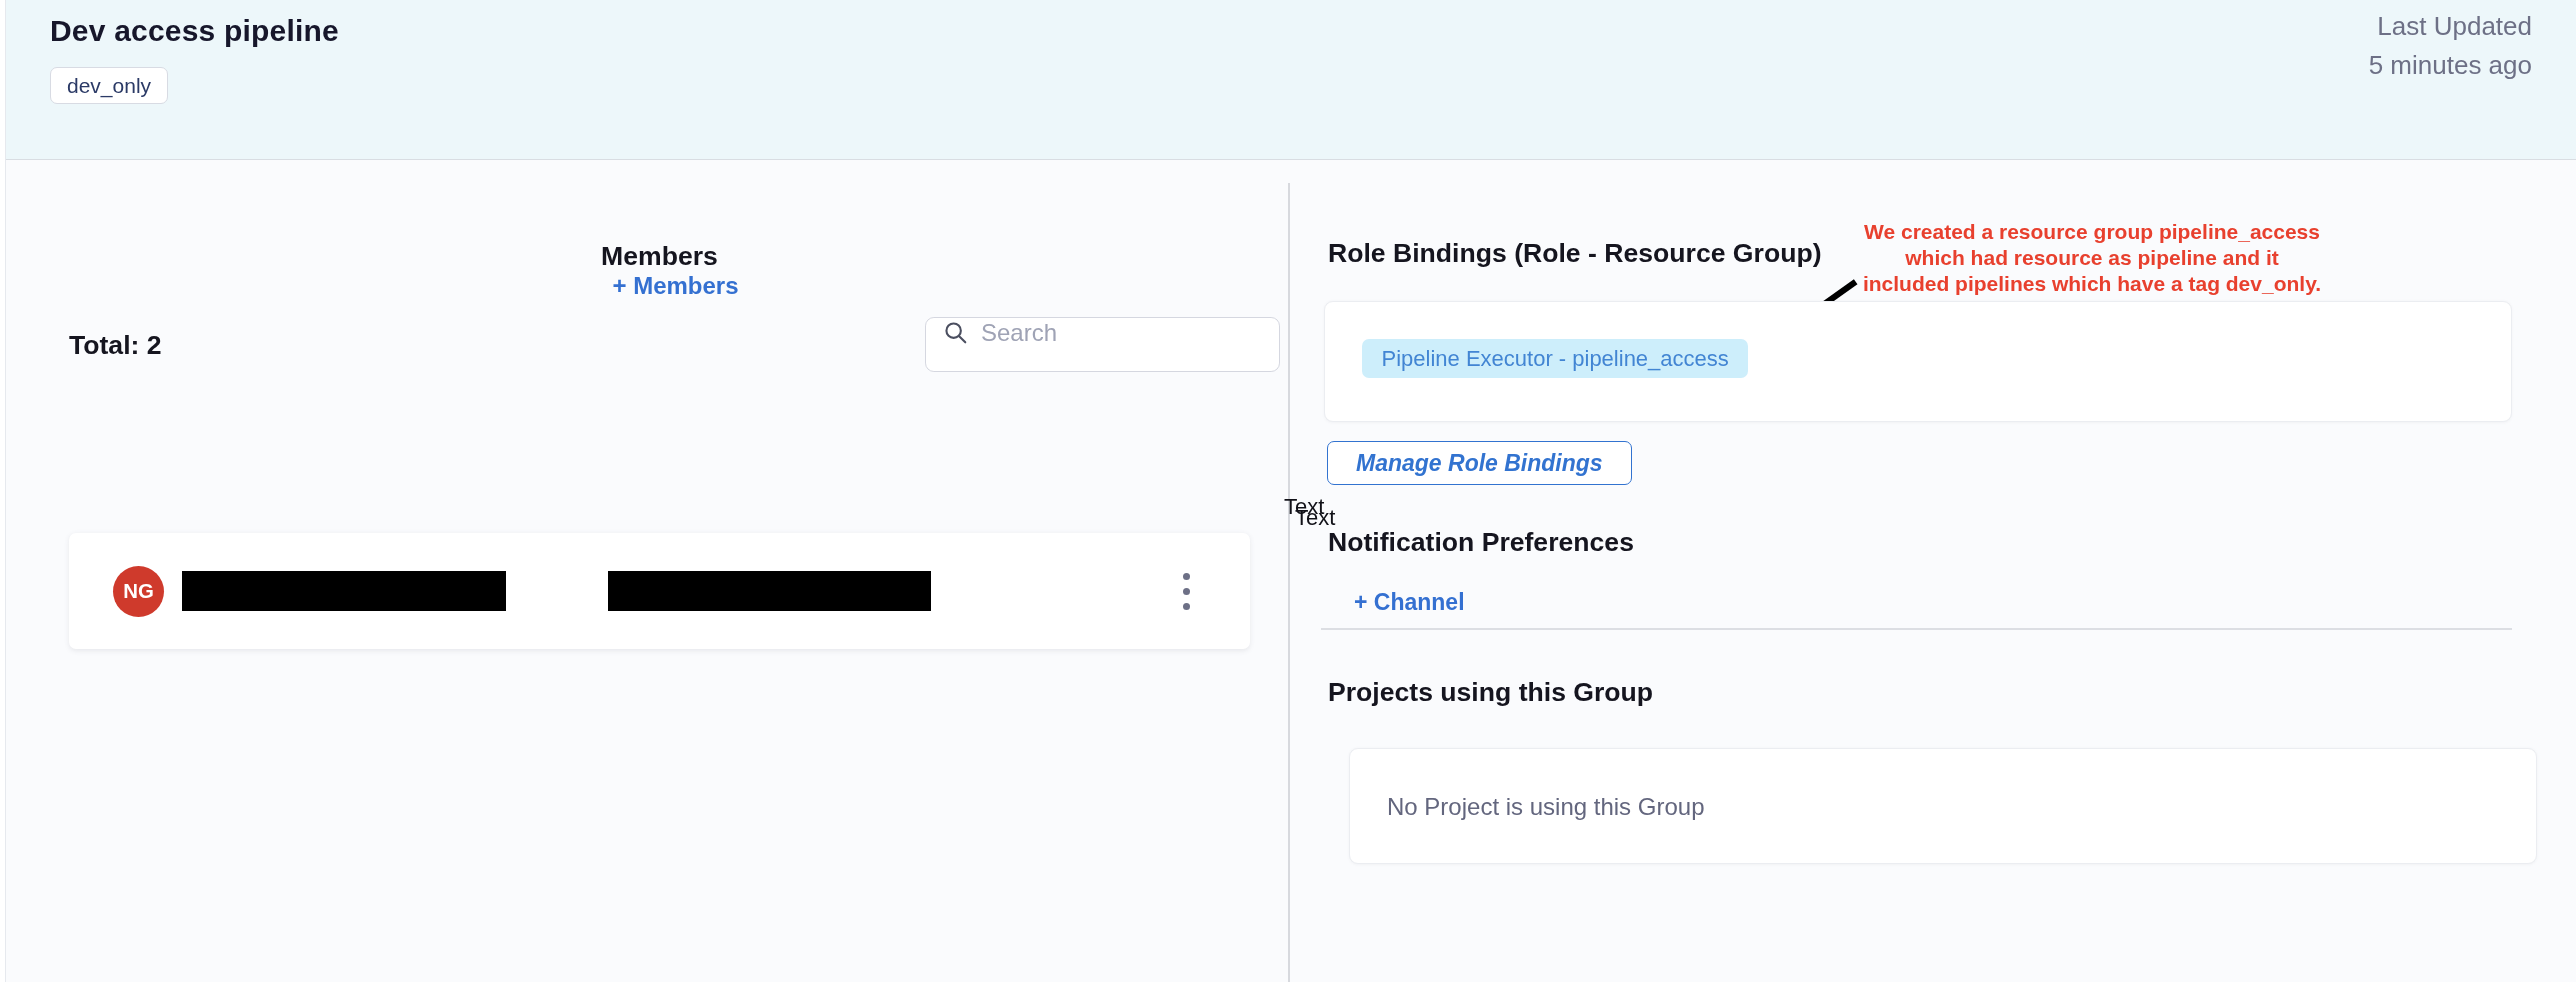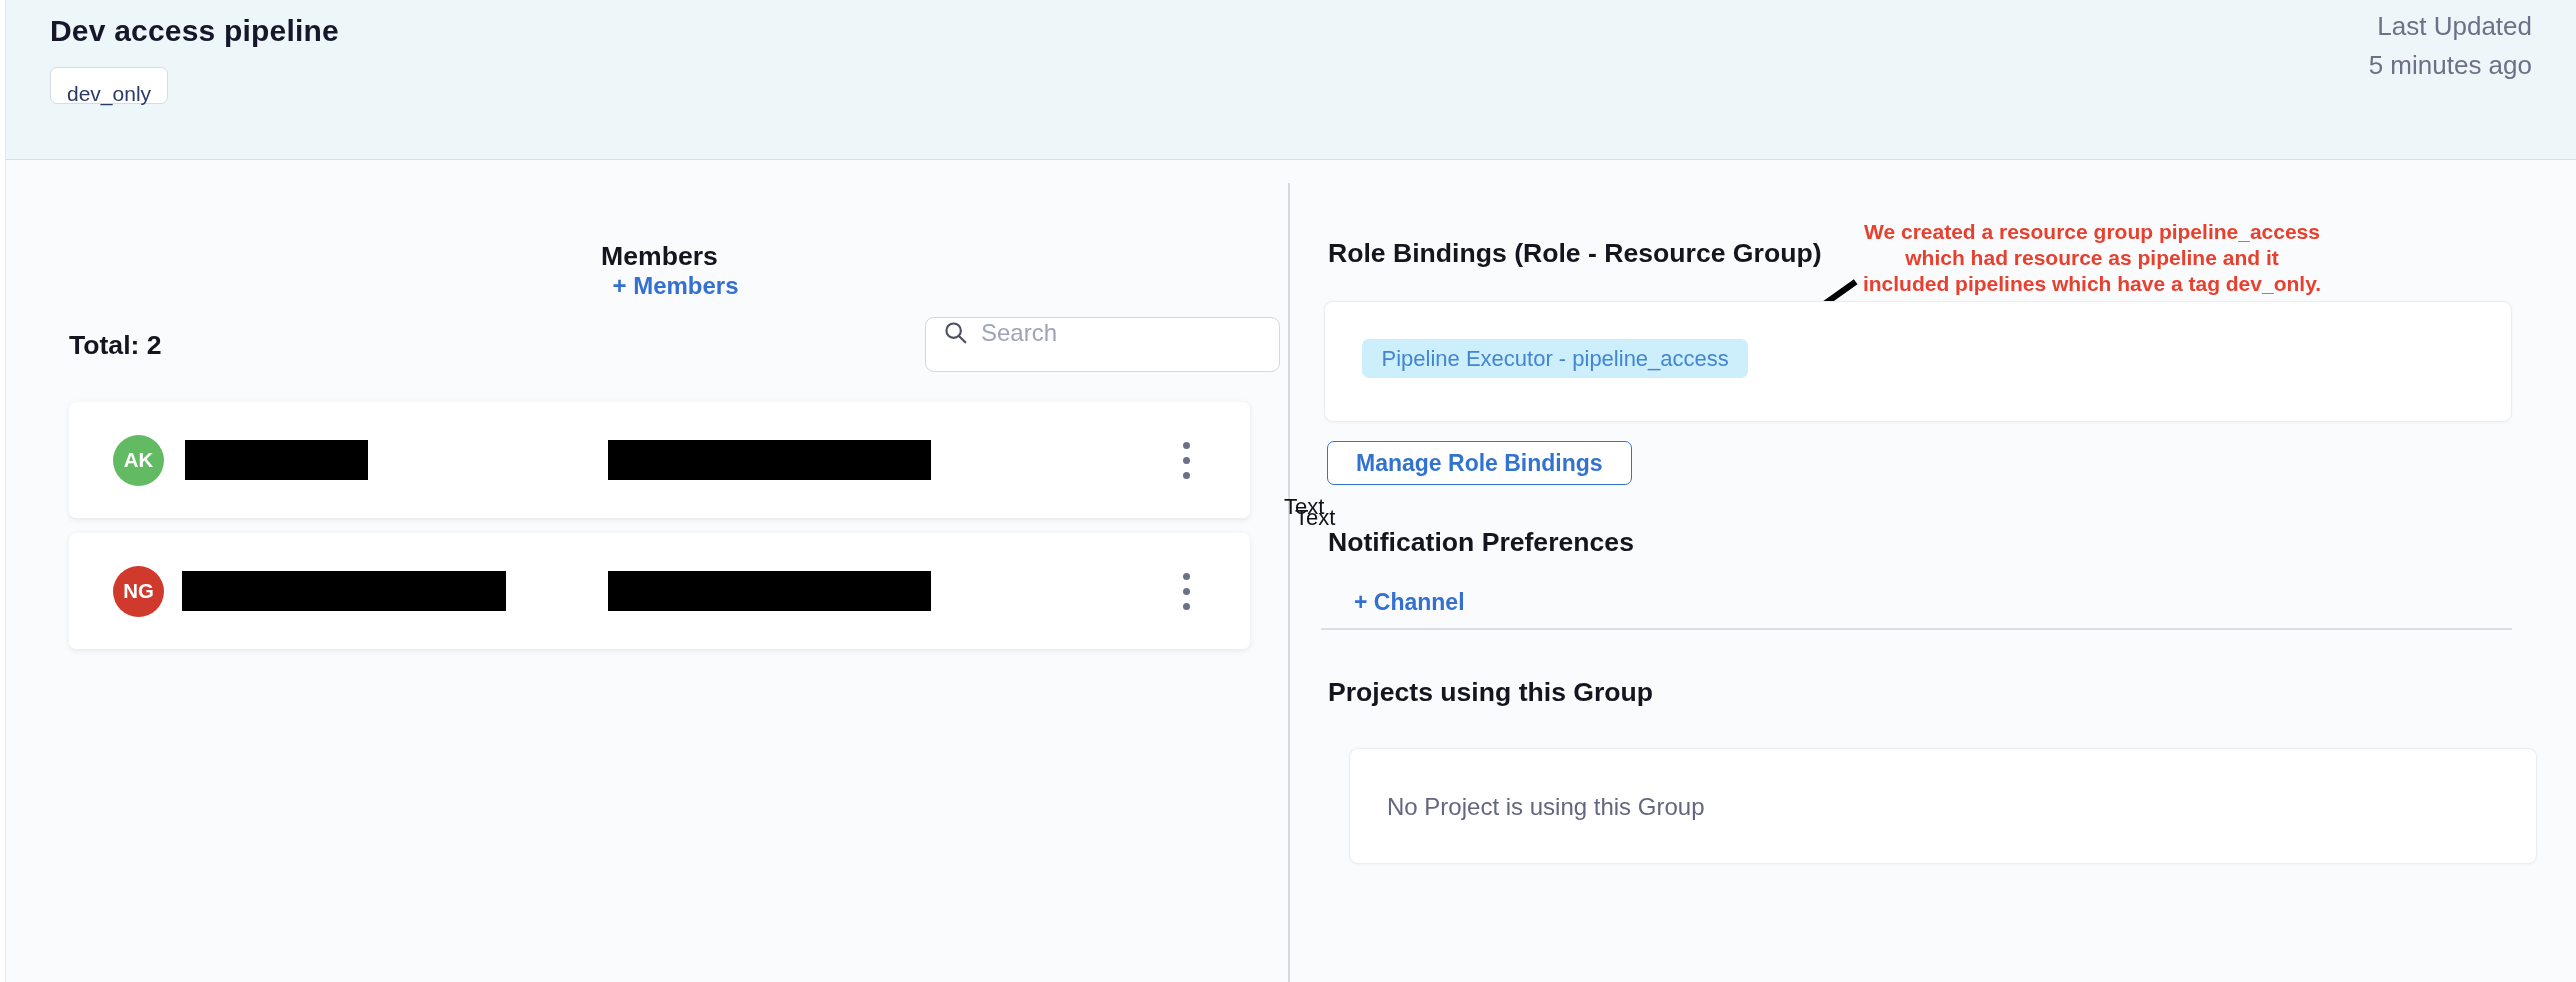--- a/index.html
+++ b/index.html
@@ -6,21 +6,21 @@
   html,body { width:2576px; height:982px; }
   body { font-family:"Liberation Sans", sans-serif; background:#fafbfd; position:relative; overflow:hidden; }
 
   .page { position:absolute; inset:0; width:2576px; height:982px; background:#fafbfd; }
 
   .edge-strip { position:absolute; left:0; top:0; width:6.2px; height:100%; background:#ffffff; border-right:0.9px solid #e6e9ee; z-index:5; }
 
   
   .header { position:absolute; left:0; top:0; width:2576px; height:160px; background:#edf7fa; border-bottom:1.8px solid #d9dde2; }
   .page-title { position:absolute; left:50px; top:14px; font-size:30px; font-weight:600; color:#17172b; letter-spacing:0.2px; }
-  .group-tag { position:absolute; left:50px; top:67px; height:37px; line-height:35px; padding:8px 16px; background:#ffffff; border:0.9px solid #d8dbe3; border-radius:7px; font-size:21px; color:#2b3a66; }
+  .group-tag { position:absolute; left:50px; top:67px; height:37px; line-height:35px; padding:0 16px; background:#ffffff; border:0.9px solid #d8dbe3; border-radius:7px; font-size:21px; color:#2b3a66; }
   .last-updated { position:absolute; right:44px; top:7px; text-align:right; color:#6d7086; font-size:26px; line-height:39px; }
 
   
   .v-divider { position:absolute; left:1288px; top:183px; width:1.8px; height:799px; background:#d7d9de; }
 
   
   .members-header { position:absolute; left:69px; top:241px; width:1181px; height:39px; display:flex; align-items:center;flex-direction:column; }
   .section-heading { font-size:26.6px; font-weight:700; color:#15151f; }
   .blue-link { color:#3470d1; font-size:24px; font-weight:700; display:flex; align-items:center; gap:10.6px; cursor:pointer; white-space:nowrap; }
   .sso-link { margin-left:auto; }
@@ -49,21 +49,21 @@
   
   .rb-heading { position:absolute; left:1328px; top:238px; }
   .annotation { position:absolute; left:1844px; top:219px; width:496px; text-align:center; font-size:21px; font-weight:700; line-height:26px; }
   .annotation div { white-space:nowrap; }
   .annotation-arrow { position:absolute; left:1727px; top:271px; }
 
   .panel-card { position:absolute; background:#ffffff; border:0.9px solid #ebedf1; border-radius:8.9px; box-shadow:0 0.9px 2.7px rgba(96,97,112,0.06); }
   .rb-card { left:1324px; top:301px; width:1188px; height:121px; }
   .role-chip { position:absolute; left:37px; top:37px; height:39px; line-height:39px; padding:0 19.5px; background:#cdeefb; border-radius:7px; color:#4285d3; font-size:22px; cursor:pointer; white-space:nowrap; }
 
-  .manage-btn { position:absolute; left:1327px; top:441px; height:44px; padding:0 28px; background:#ffffff; border:1.8px solid #3273d0; border-radius:7px; color:#3273d0; font-size:23px; font-weight:700; font-family:"Liberation Sans", sans-serif; cursor:pointer; }
+  .manage-btn { position:absolute; left:1327px; top:441px; height:44px; padding:0 28px; background:#ffffff; border:1.8px solid #3273d0; border-radius:7px; color:#3273d0; font-size:23px; font-weight:700; font-family:"Liberation Sans", sans-serif; cursor:pointer;font-style:italic; }
 
   .overlay-text { position:absolute; font-size:22px; color:#111118; z-index:6; }
   .overlay-text.t1 { left:1284px; top:494px; }
   .overlay-text.t2 { left:1295px; top:505px; }
 
   .notif-heading { position:absolute; left:1328px; top:527px; }
   .add-channel { position:absolute; left:1354px; top:589px; font-size:23px; }
 
   .h-divider { position:absolute; left:1321px; top:628px; width:1191px; height:1.8px; background:#dcdee3; }
 
@@ -101,30 +101,20 @@
   <div class="search-box">
     <span>
       <svg width="26.6" height="26.6" viewBox="0 0 24 24" fill="none" stroke="#4b4f60" stroke-width="1.9" stroke-linecap="round">
         <circle cx="10.5" cy="10.5" r="6.5"></circle>
         <line x1="15.5" y1="15.5" x2="21" y2="21"></line>
       </svg>
     </span>
     <input type="text" placeholder="Search" style="">
   </div>
 
-  <div class="member-card row1">
-    <div class="avatar" style="background-color: rgb(98, 187, 98);">AK</div>
-    <div class="redact-bar redact-name" style="width: 183px;"></div>
-    <div class="redact-bar redact-email" style="width: 323px;"></div>
-    <div class="kebab">
-        <span></span>
-        <span></span>
-        <span></span>
-      </div>
-  </div>
 
   <div class="member-card row2">
     <div class="avatar" style="background-color: rgb(207, 58, 44);">NG</div>
     <div class="redact-bar redact-name" style="left: 113px; width: 324px;"></div>
     <div class="redact-bar redact-email" style="width: 323px;"></div>
     <div class="kebab">
         <span></span>
         <span></span>
         <span></span>
       </div>

